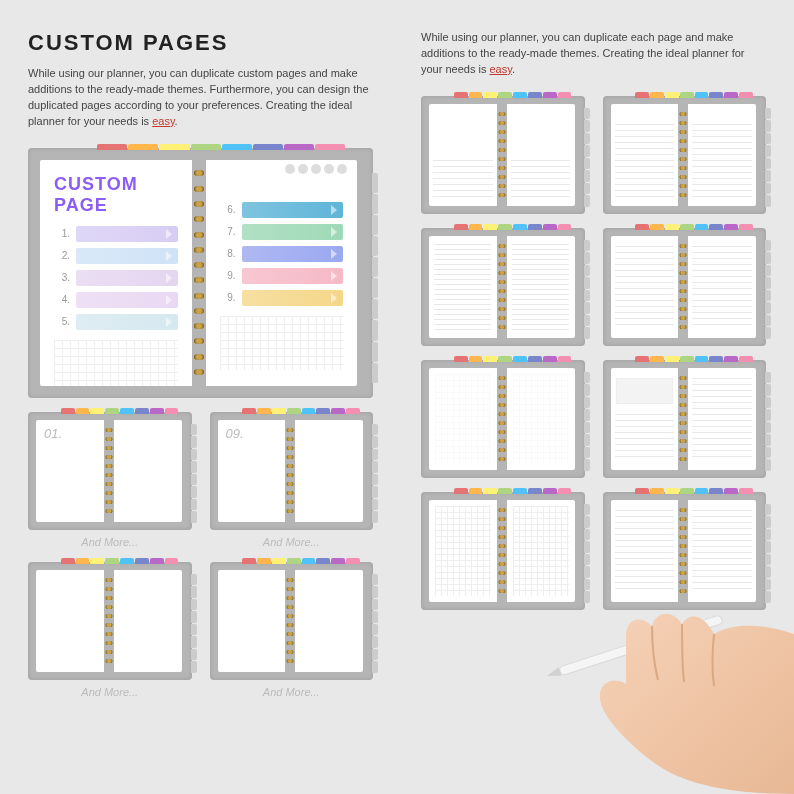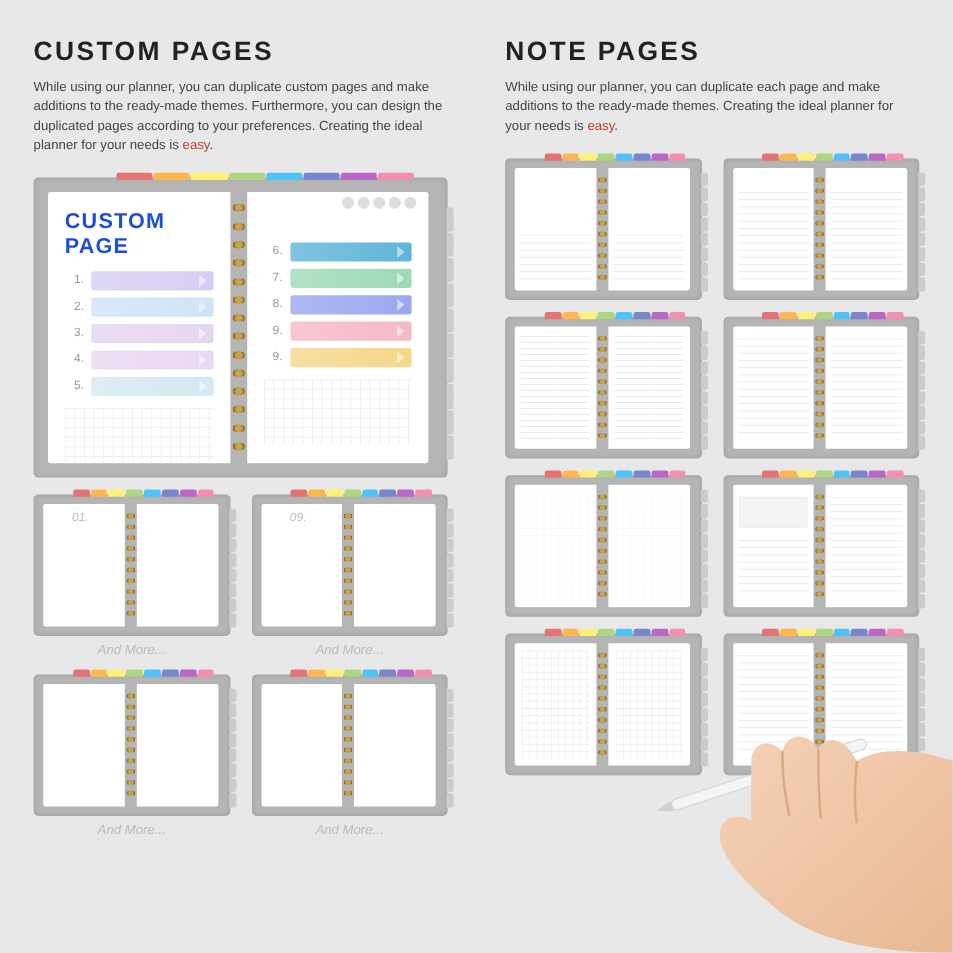--- a/index.html
+++ b/index.html
@@ -19,21 +19,21 @@
     letter-spacing: 2px;
     margin-bottom: 10px;
     color: #222;
   }
   .desc {
     font-size: 11px;
     line-height: 1.45;
     color: #444;
     margin-bottom: 18px;
   }
-  .desc .easy { color: #c0392b; }
+  .desc .easy { color: #c0392b; text-decoration: underline; }
 
   
   .planner {
     background: #b5b5b5;
     border-radius: 4px;
     position: relative;
     display: flex;
     padding: 8px 10px 8px 8px;
     box-shadow: inset 0 0 4px rgba(0,0,0,.15);
   }
@@ -81,21 +81,21 @@
   .t7{background:#ba68c8}.t8{background:#f48fb1}
 
   
   .featured { grid-column: 1 / span 2; }
   .featured .planner { height: 250px; padding: 12px 16px 12px 12px; }
   .featured .page { padding: 14px 14px 10px; }
   .featured .spiral { width: 14px; }
   .featured .spiral span { height: 6px; }
   .cp-title {
     font-size: 18px; font-weight: 800; letter-spacing: 1px;
-    color: #1d4ed8; margin-bottom: 10px;
+    color: #8b5cf6; margin-bottom: 10px;
   }
   .cp-row {
     display: flex; align-items: center; gap: 6px;
     margin-bottom: 6px;
   }
   .cp-num {
     width: 16px; font-size: 10px; color: #999; text-align: right;
   }
   .cp-bar {
     flex: 1; height: 16px; border-radius: 2px;
@@ -142,21 +142,21 @@
       linear-gradient(#eee 1px, transparent 1px),
       linear-gradient(90deg, #eee 1px, transparent 1px);
     background-size: 6px 6px;
   }
   .ruled-col {
     position:absolute; top:8px; bottom:8px; width:42%;
     background-image: linear-gradient(#e9e9e9 1px, transparent 1px);
     background-size: 100% 5px;
   }
   .tinylabel {
-    position:absolute; top:6px; left:24px; font-size:10px; color:#bbb;font-style:italic;
+    position:absolute; top:6px; left:8px; font-size:13px; color:#bbb;font-style:italic;
   }
 
   
   .hand {
     position:absolute; right:0; bottom:0; width:280px; height:230px;
     overflow:visible; pointer-events:none;
   }
 
   
   .custom-grid { display:grid; grid-template-columns:1fr 1fr; gap:14px 18px; }
@@ -434,21 +434,20 @@
               <span></span>
             </div>
           <div class="page right"></div>
         </div>
         <div class="caption">And More...</div>
       </div>
     </div>
   </div>
 
   <div class="col">
-    <div class="heading">NOTE PAGES</div>
     <div class="desc">
       <span>While using our planner, you can duplicate each page and make additions to the ready-made themes. Creating the ideal planner for your needs is </span><span class="easy">easy</span><span>.</span>
     </div>
 
     <div class="grid">
 
       <div class="thumb">
         <div class="planner">
           <div class="tabs-top">
               <i class="t1"></i>

